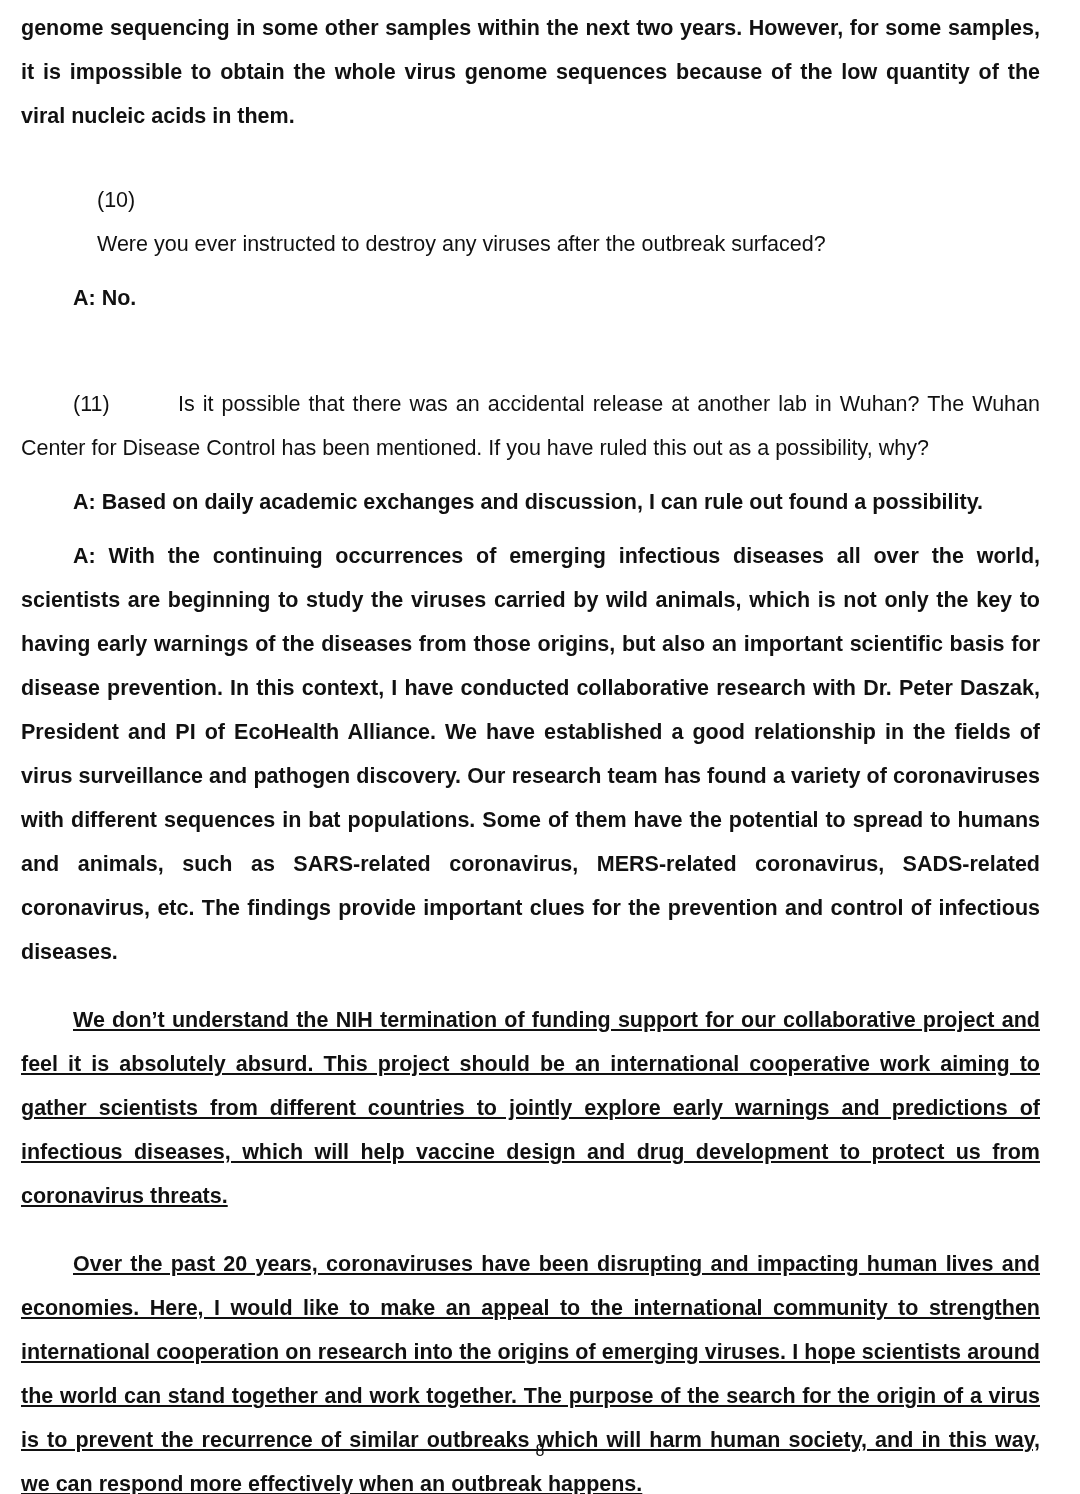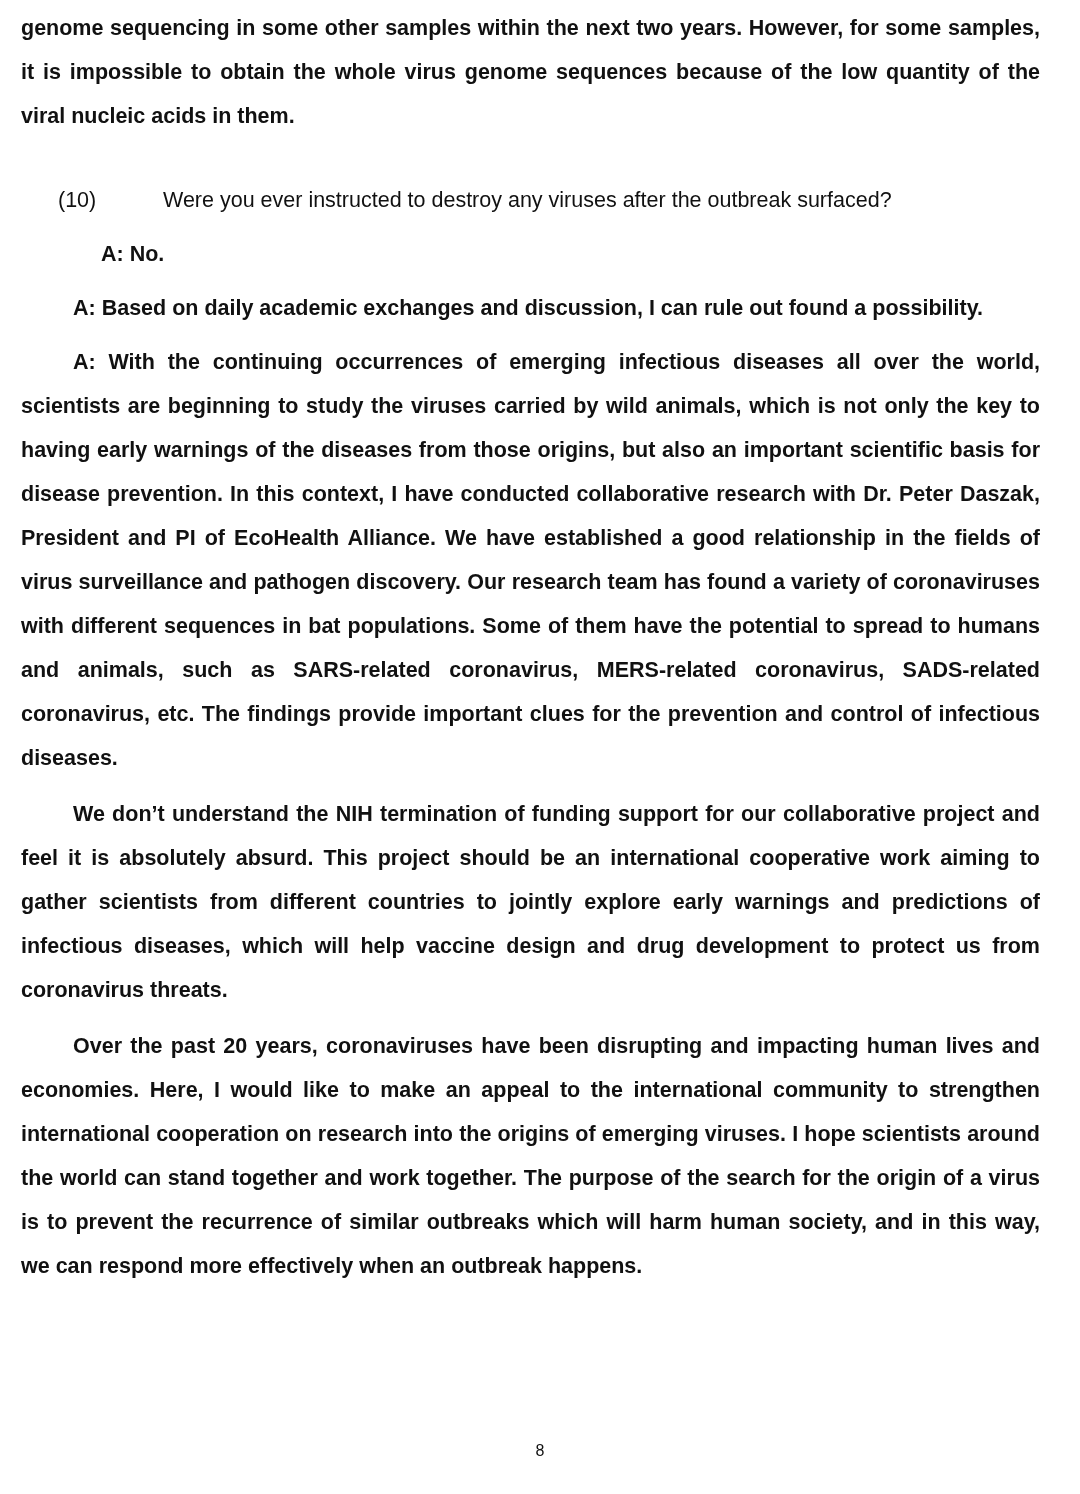--- a/index.html
+++ b/index.html
@@ -4,40 +4,41 @@
 <style>
   html, body { margin: 0; padding: 0; background: #ffffff; }
   body {
     width: 1080px; height: 1494px; position: relative; overflow: hidden;
     font-family: "Liberation Sans", sans-serif; color: #111;
   }
   .page { position: absolute; left: 21px; right: 40px; top: 6px; }
   p { margin: 0; font-size: 21.5px; line-height: 44px; text-align: justify; }
   .bold { font-weight: bold; }
   .indent { text-indent: 52px; }
-  .q { display: flex; margin-left: 37px; margin-top: 40px; }
+  .q { display: flex; margin-left: 76px; margin-top: 40px; flex-direction: column; }
   .q .num { width: 105px; flex: none; }
   .qfull { text-indent: 52px; margin-top: 40px; }
   .qfull .num { display: inline-block; width: 105px; text-indent: 0; }
   .ans { margin-top: 10px; }
-  .para-gap { margin-top: 12px; }
+  .para-gap { margin-top: 24px; text-decoration: underline; }
   .page-number { position: absolute; top: 1442px; left: 0; width: 1080px; text-align: center; font-size: 16px; }
 </style>
 </head>
 <body>
 
 <div class="page">
   <p class="bold">genome sequencing in some other samples within the next two years. However, for some samples, it is impossible to obtain the whole virus genome sequences because of the low quantity of the viral nucleic acids in them.</p>
 
   <div class="q">
     <p class="num">(10)</p>
     <p>Were you ever instructed to destroy any viruses after the outbreak surfaced?</p>
   </div>
-  <p class="bold ans" style="margin-left:80px">A: No.</p>
+  <p class="bold ans" style="margin-left:52px">A: No.</p>
 
+  <p class="qfull" style="margin-top:62px"><span class="num">(11)</span><span>Is it possible that there was an accidental release at another lab in Wuhan? The Wuhan Center for Disease Control has been mentioned. If you have ruled this out as a possibility, why?</span></p>
   <p class="bold ans indent">A: Based on daily academic exchanges and discussion, I can rule out found a possibility.</p>
 
   <p class="bold ans indent">A: With the continuing occurrences of emerging infectious diseases all over the world, scientists are beginning to study the viruses carried by wild animals, which is not only the key to having early warnings of the diseases from those origins, but also an important scientific basis for disease prevention. In this context, I have conducted collaborative research with Dr. Peter Daszak, President and PI of EcoHealth Alliance. We have established a good relationship in the fields of virus surveillance and pathogen discovery. Our research team has found a variety of coronaviruses with different sequences in bat populations. Some of them have the potential to spread to humans and animals, such as SARS-related coronavirus, MERS-related coronavirus, SADS-related coronavirus, etc. The findings provide important clues for the prevention and control of infectious diseases.</p>
   <p class="bold indent para-gap">We don’t understand the NIH termination of funding support for our collaborative project and feel it is absolutely absurd. This project should be an international cooperative work aiming to gather scientists from different countries to jointly explore early warnings and predictions of infectious diseases, which will help vaccine design and drug development to protect us from coronavirus threats.</p>
   <p class="bold indent para-gap">Over the past 20 years, coronaviruses have been disrupting and impacting human lives and economies. Here, I would like to make an appeal to the international community to strengthen international cooperation on research into the origins of emerging viruses. I hope scientists around the world can stand together and work together. The purpose of the search for the origin of a virus is to prevent the recurrence of similar outbreaks which will harm human society, and in this way, we can respond more effectively when an outbreak happens.</p>
 </div>
 
 <div class="page-number">8</div>
 
 </body></html>

